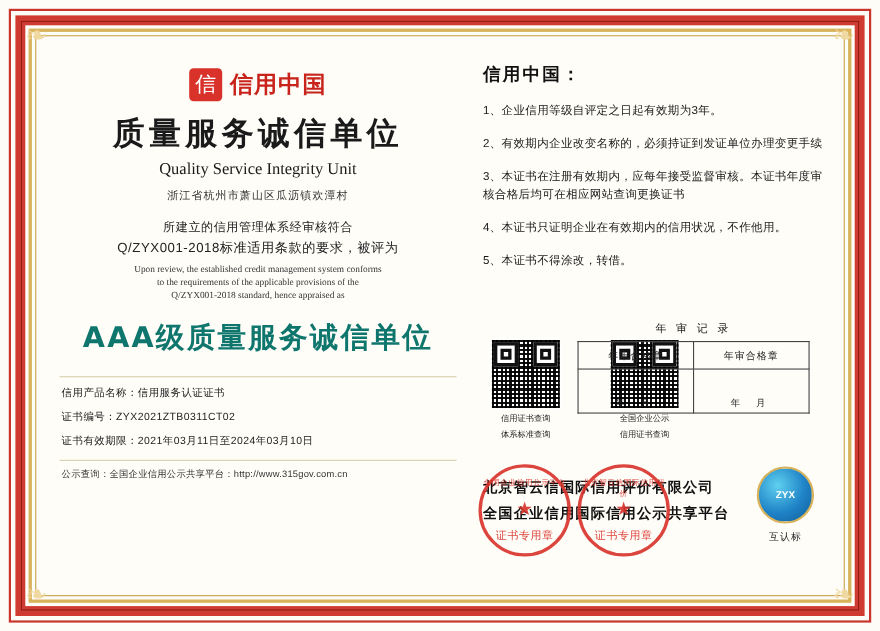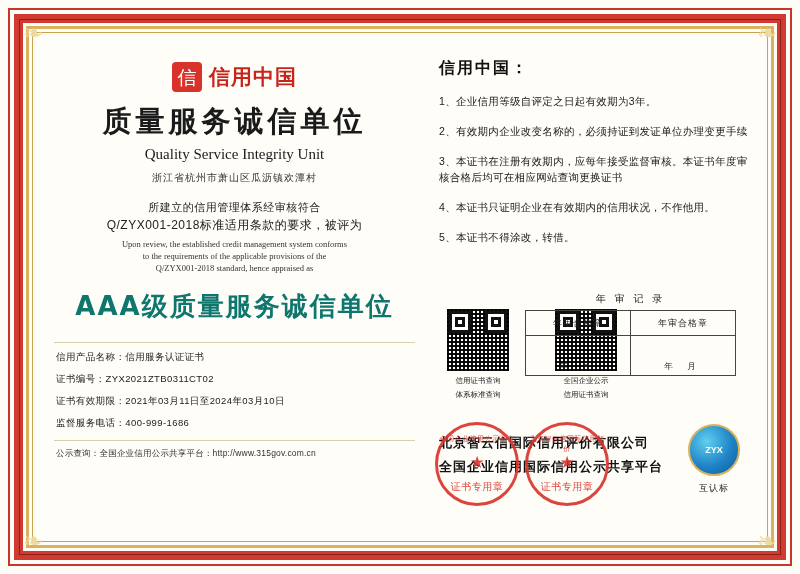--- a/index.html
+++ b/index.html
@@ -428,21 +428,20 @@
         <div>Q/ZYX001-2018 standard, hence appraised as</div>
       </div>
 
       <div class="grade">AAA级质量服务诚信单位</div>
 
       <div class="detail-rule"></div>
       <div class="detail-list">
         <div class="detail-row">信用产品名称：信用服务认证证书</div>
         <div class="detail-row">证书编号：ZYX2021ZTB0311CT02</div>
         <div class="detail-row">证书有效期限：2021年03月11日至2024年03月10日</div>
-        <div class="detail-row">监督服务电话：400-999-1686</div>
       </div>
       <div class="detail-rule-bottom"></div>
       <div class="public-query">公示查询：全国企业信用公示共享平台：http://www.315gov.com.cn</div>
     </div>
 
     <div class="right-col">
       <div class="desc-title">信用中国：</div>
       <div class="desc-item">1、企业信用等级自评定之日起有效期为3年。</div>
       <div class="desc-item">2、有效期内企业改变名称的，必须持证到发证单位办理变更手续</div>
       <div class="desc-item">3、本证书在注册有效期内，应每年接受监督审核。本证书年度审核合格后均可在相应网站查询更换证书</div>

